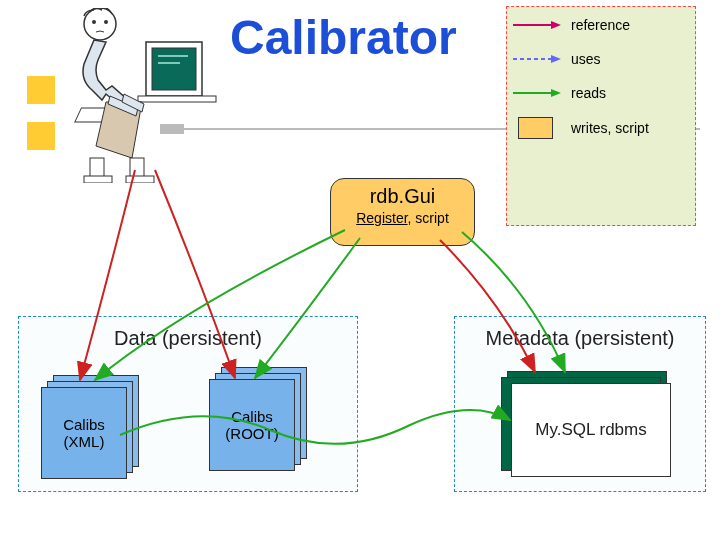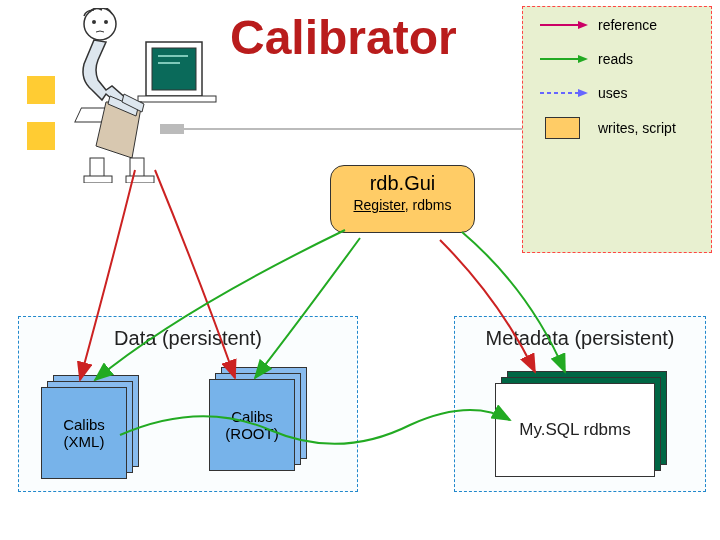--- a/index.html
+++ b/index.html
@@ -1,25 +1,25 @@
 <!DOCTYPE html>
 <html><head>
 <meta charset="utf-8">
 <style>
   * { box-sizing: border-box; margin: 0; padding: 0; }
   body { width: 720px; height: 540px; background: #fff; font-family: Arial, sans-serif; position: relative; overflow: hidden; }
   
-  .title { position: absolute; left: 230px; top: 10px; font-size: 48px; font-weight: bold; color: #b91c1c; }
+  .title { position: absolute; left: 230px; top: 10px; font-size: 48px; font-weight: bold; color: #1d4ed8; }
   
-  .legend { position: absolute; right: 8px; top: 6px; width: 190px; height: 247px; background: #e8f0d0; border: 1px dashed #ff4444; padding: 8px 15px; font-size: 14px; }
+  .legend { position: absolute; right: 24px; top: 6px; width: 190px; height: 220px; background: #e8f0d0; border: 1px dashed #ff4444; padding: 8px 4px; font-size: 14px; }
   .legend-row { display: flex; align-items: center; margin-bottom: 14px; gap: 10px; }
   .legend-row svg { width: 50px; height: 20px; flex-shrink: 0; }
   .legend-box { width: 35px; height: 22px; background: #ffcc66; border: 1px solid #333; flex-shrink: 0; margin-left: 7px; margin-right: 8px; }
   
-  .gui-box { position: absolute; left: 330px; top: 165px; width: 145px; height: 68px; background: #ffcc66; border: 1px solid #333; border-radius: 14px; text-align: center; padding-top: 6px; }
+  .gui-box { position: absolute; left: 330px; top: 178px; width: 145px; height: 68px; background: #ffcc66; border: 1px solid #333; border-radius: 14px; text-align: center; padding-top: 6px; }
   .gui-title { font-size: 20px; color: #000; }
   .gui-sub { font-size: 14px; margin-top: 2px; }
   .gui-sub .underline { text-decoration: underline; margin-top: 12px; }
   
   .data-panel { position: absolute; left: 18px; top: 316px; width: 340px; height: 176px; background: #fafdfe; border: 1.5px dashed #2288cc; }
   .data-title { text-align: center; font-size: 20px; margin-top: 10px; color: #222; }
   
   .meta-panel { position: absolute; left: 454px; top: 316px; width: 252px; height: 176px; background: #fafdfe; border: 1.5px dashed #2288cc; }
   .meta-title { text-align: center; font-size: 20px; margin-top: 10px; color: #222; }
   
@@ -74,42 +74,42 @@
 <div class="legend">
   <div class="legend-row">
     <svg>
         <line x1="2" y1="10" x2="40" y2="10" stroke="#cc0066" stroke-width="2"></line>
         <polygon points="40,6 50,10 40,14" fill="#cc0066"></polygon>
       </svg>
     <span>reference</span>
   </div>
   <div class="legend-row">
     <svg>
+        <line x1="2" y1="10" x2="40" y2="10" stroke="#6666ff" stroke-width="2" stroke-dasharray="4,3"></line>
+        <polygon points="40,6 50,10 40,14" fill="#6666ff"></polygon>
+      </svg>
+    <span>uses</span>
+  </div>
+  <div class="legend-row">
+    <svg>
         <line x1="2" y1="10" x2="40" y2="10" stroke="#22aa22" stroke-width="2"></line>
         <polygon points="40,6 50,10 40,14" fill="#22aa22"></polygon>
       </svg>
     <span>reads</span>
-  </div>
-  <div class="legend-row">
-    <svg>
-        <line x1="2" y1="10" x2="40" y2="10" stroke="#6666ff" stroke-width="2" stroke-dasharray="4,3"></line>
-        <polygon points="40,6 50,10 40,14" fill="#6666ff"></polygon>
-      </svg>
-    <span>uses</span>
   </div>
   <div class="legend-row">
     <div class="legend-box"></div>
     <span>writes, script</span>
   </div>
 </div>
 
 <div class="gui-box">
   <div class="gui-title">rdb.Gui</div>
   <div class="gui-sub">
-    <span class="underline">Register</span><span>, </span><span>rdbms</span>
+    <span class="underline">Register</span><span>, </span><span>script</span>
   </div>
 </div>
 
 <div class="data-panel">
   <div class="data-title">Data (persistent)</div>
   <div class="stack" style="left:22px;top:58px;">
     <div class="card" style="left:12px;top:0;"></div>
     <div class="card" style="left:6px;top:6px;"></div>
     <div class="card top" style="left:0;top:12px;">
       <span>Calibs</span>
@@ -126,21 +126,21 @@
   </div>
 </div>
 
 <div class="meta-panel">
   <div class="meta-title">
     <span>Metadata (</span><span style="">persistent</span><span>)</span>
   </div>
   <div class="mysql-stack" style="left:40px;top:54px;">
     <div class="mcard" style="left:12px;top:0;"></div>
     <div class="mcard" style="left:6px;top:6px;"></div>
-    <div class="mcard top" style="left:0;top:12px;">
+    <div class="mcard top" style="left:16px;top:12px;">
       <span>My.SQL rdbms</span>
     </div>
   </div>
 </div>
 
 <svg class="arrows">
   <defs>
     <marker id="ah-red" markerWidth="10" markerHeight="8" refX="9" refY="4" orient="auto">
         <polygon points="0,0 10,4 0,8" fill="#cc2222"></polygon>
       </marker>

